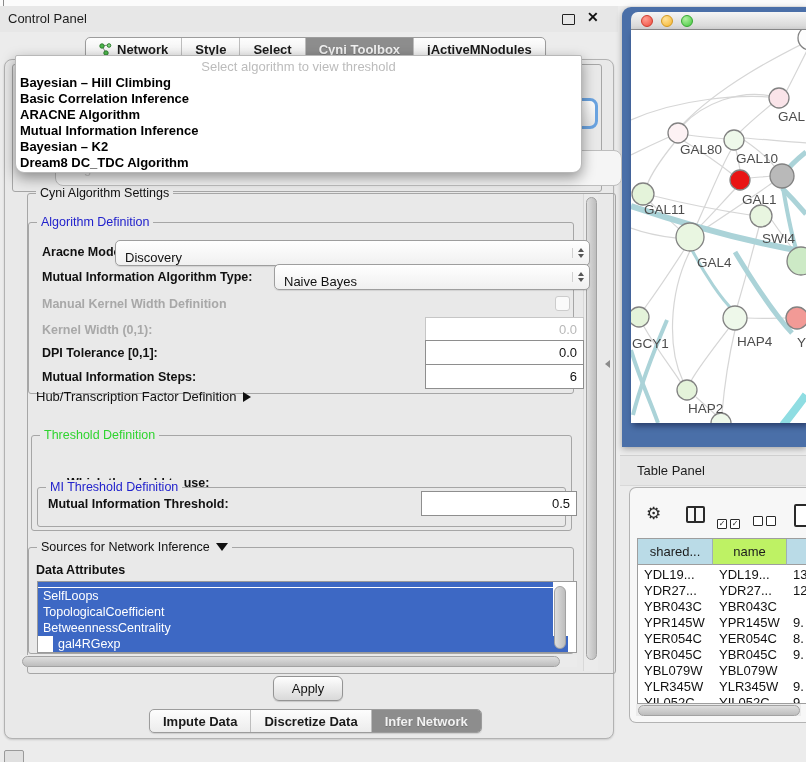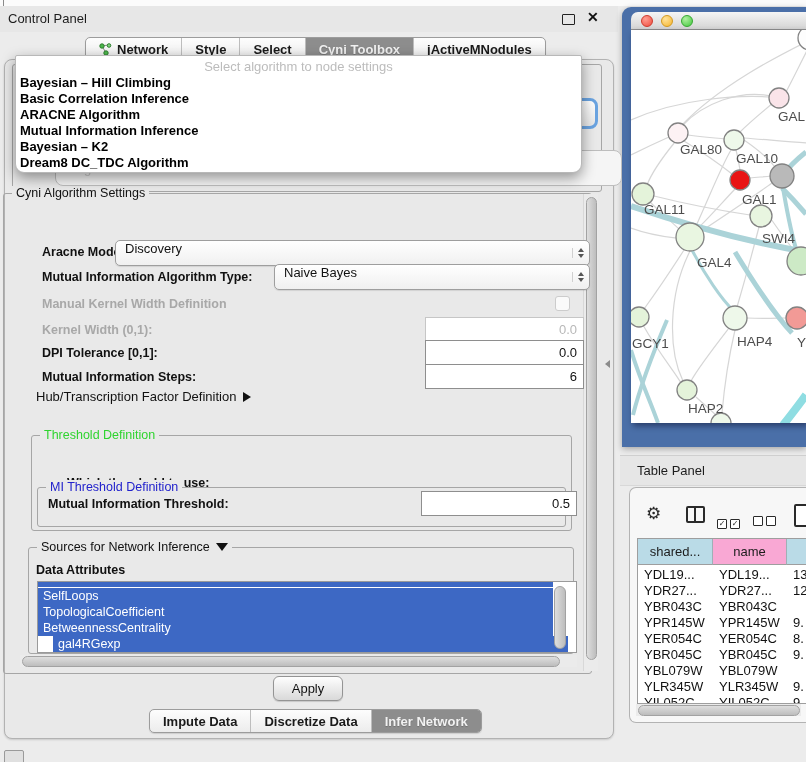--- a/index.html
+++ b/index.html
@@ -34,21 +34,21 @@
   .gbox{position:absolute;border:1px solid #a6a6a6;border-radius:3px;}
   .legend{position:absolute;top:-8px;left:8px;background:#e9e9e9;padding:0 4px;font-size:12.5px;color:#111;white-space:nowrap;}
   .legend.blue{color:var(--group_title_blue);}
   .legend.green{color:var(--group_title_green);}
 
   .lbl{position:absolute;font-size:12.5px;font-weight:bold;color:#111;white-space:nowrap;}
   .lbl.dis{color:#a8a8a8;}
   .lbl.plain{font-weight:normal;}
 
   .combo{position:absolute;background:linear-gradient(#ffffff,#f0f0f0);border:1px solid #9e9e9e;
-      border-radius:5px;font-size:13px;color:#111;display:flex;align-items:flex-start;padding:0 9px;
+      border-radius:5px;font-size:13px;color:#111;display:flex;align-items:flex-end;padding:0 9px;
       box-shadow:0 1px 1px rgba(0,0,0,.1);}
   .spin{position:absolute;right:5px;top:50%;transform:translateY(-50%);display:flex;flex-direction:column;gap:2px;
       padding-left:5px;border-left:1px solid #d0d0d0;}
   .tri-up{width:0;height:0;border-left:3.5px solid transparent;border-right:3.5px solid transparent;border-bottom:4.5px solid #555;}
   .tri-dn{width:0;height:0;border-left:3.5px solid transparent;border-right:3.5px solid transparent;border-top:4.5px solid #555;}
 
   .field{position:absolute;background:#fff;border:1px solid #8e8e8e;font-size:13px;color:#111;
       display:flex;align-items:center;justify-content:flex-end;padding:0 6px;}
   .field.dis{border-color:#c6c6c6;color:#b8b8b8;}
 
@@ -108,21 +108,21 @@
   .gear{position:absolute;font-size:17px;color:#2a2a2a;line-height:1;}
   .split-icon{position:absolute;width:15px;height:13px;border:2px solid #2a2a2a;border-radius:2px;}
   .split-icon::after{content:"";position:absolute;left:6px;top:0;width:2px;height:13px;background:#2a2a2a;}
   .cb-ico{display:inline-block;width:8px;height:8px;border:1.5px solid #2a2a2a;border-radius:1px;font-size:8px;
       line-height:8px;text-align:center;color:#2a2a2a;margin-right:3px;background:#fff;}
   .doc-icon{position:absolute;width:16px;height:19px;border:2px solid #2a2a2a;border-radius:2px;background:#fff;}
   .tbl{position:absolute;left:7px;top:50px;width:170px;height:164px;border:1px solid #9e9e9e;background:#fff;overflow:hidden;}
   .th{position:absolute;top:0;height:26px;font-size:13px;color:#1c1c1c;display:flex;align-items:center;
       justify-content:center;border-right:1px solid #9fb0b6;box-sizing:border-box;border-bottom:1px solid #9e9e9e;}
   .th.blue{background:var(--table_header_blue);}
-  .th.gray{background:#f9a8d4;}
+  .th.gray{background:#bef264;}
   .td{position:absolute;height:16px;line-height:16px;font-size:13px;color:#111;white-space:nowrap;overflow:hidden;padding-left:6px;box-sizing:border-box;}
 
   text.nlabel{font-family:"Liberation Sans",sans-serif;font-size:13.5px;fill:#4d4d4d;}
 </style>
 </head>
 <body>
 
 <div id="app">
 
   <div class="abs top-strip"></div>
@@ -160,41 +160,44 @@
 
   <div class="abs cp-content"></div>
 
   <div class="gbox" style="left:12px;top:64px;width:588px;height:126px;"></div>
   <div class="abs focus-frag"></div>
   <div class="abs ghost-combo">
     <span>galFiltered.sif default node</span>
   </div>
 
   <div class="abs dropdown">
-    <div class="dd-placeholder">Select algorithm to node settings</div>
+    <div class="dd-placeholder">Select algorithm to view threshold</div>
     <div class="dd-item" style="top:19px;">Bayesian – Hill Climbing</div>
     <div class="dd-item" style="top:35px;">Basic Correlation Inference</div>
     <div class="dd-item bold" style="top:51px;">ARACNE Algorithm</div>
     <div class="dd-item" style="top:67px;">Mutual Information Inference</div>
     <div class="dd-item" style="top:83px;">Bayesian – K2</div>
     <div class="dd-item" style="top:99px;">Dream8 DC_TDC Algorithm</div>
   </div>
 
-  <div class="gbox" style="left:3px;top:193px;width:587px;height:479px;text-align:right;">
+  <div class="gbox" style="left:27px;top:193px;width:587px;height:479px;text-align:right;">
     <span class="legend">Cyni Algorithm Settings</span>
   </div>
 
   <div class="abs sbv-track" style="left:583px;top:194px;width:14px;height:477px;">
     <div class="sbv-thumb" style="left:2px;top:3px;width:9px;height:461px;"></div>
   </div>
 
   <div class="abs sbh-track" style="left:20px;top:655px;width:557px;height:12px;">
     <div class="sbh-thumb" style="left:2px;top:1px;width:536px;height:9px;"></div>
   </div>
 
+  <div class="gbox" style="left:28px;top:222px;width:544px;height:170px;">
+    <span class="legend blue">Algorithm Definition</span>
+  </div>
   <div class="lbl" style="left:42px;top:245px;">Aracne Mode:</div>
   <div class="combo" style="left:115px;top:240px;width:455px;height:24px;">
     <span>Discovery</span>
     <span class="spin">
         <span class="tri-up"></span>
         <span class="tri-dn"></span>
       </span>
   </div>
   <div class="lbl" style="left:42px;top:270px;">Mutual Information Algorithm Type:</div>
   <div class="combo" style="left:274px;top:264px;width:296px;height:24px;">

